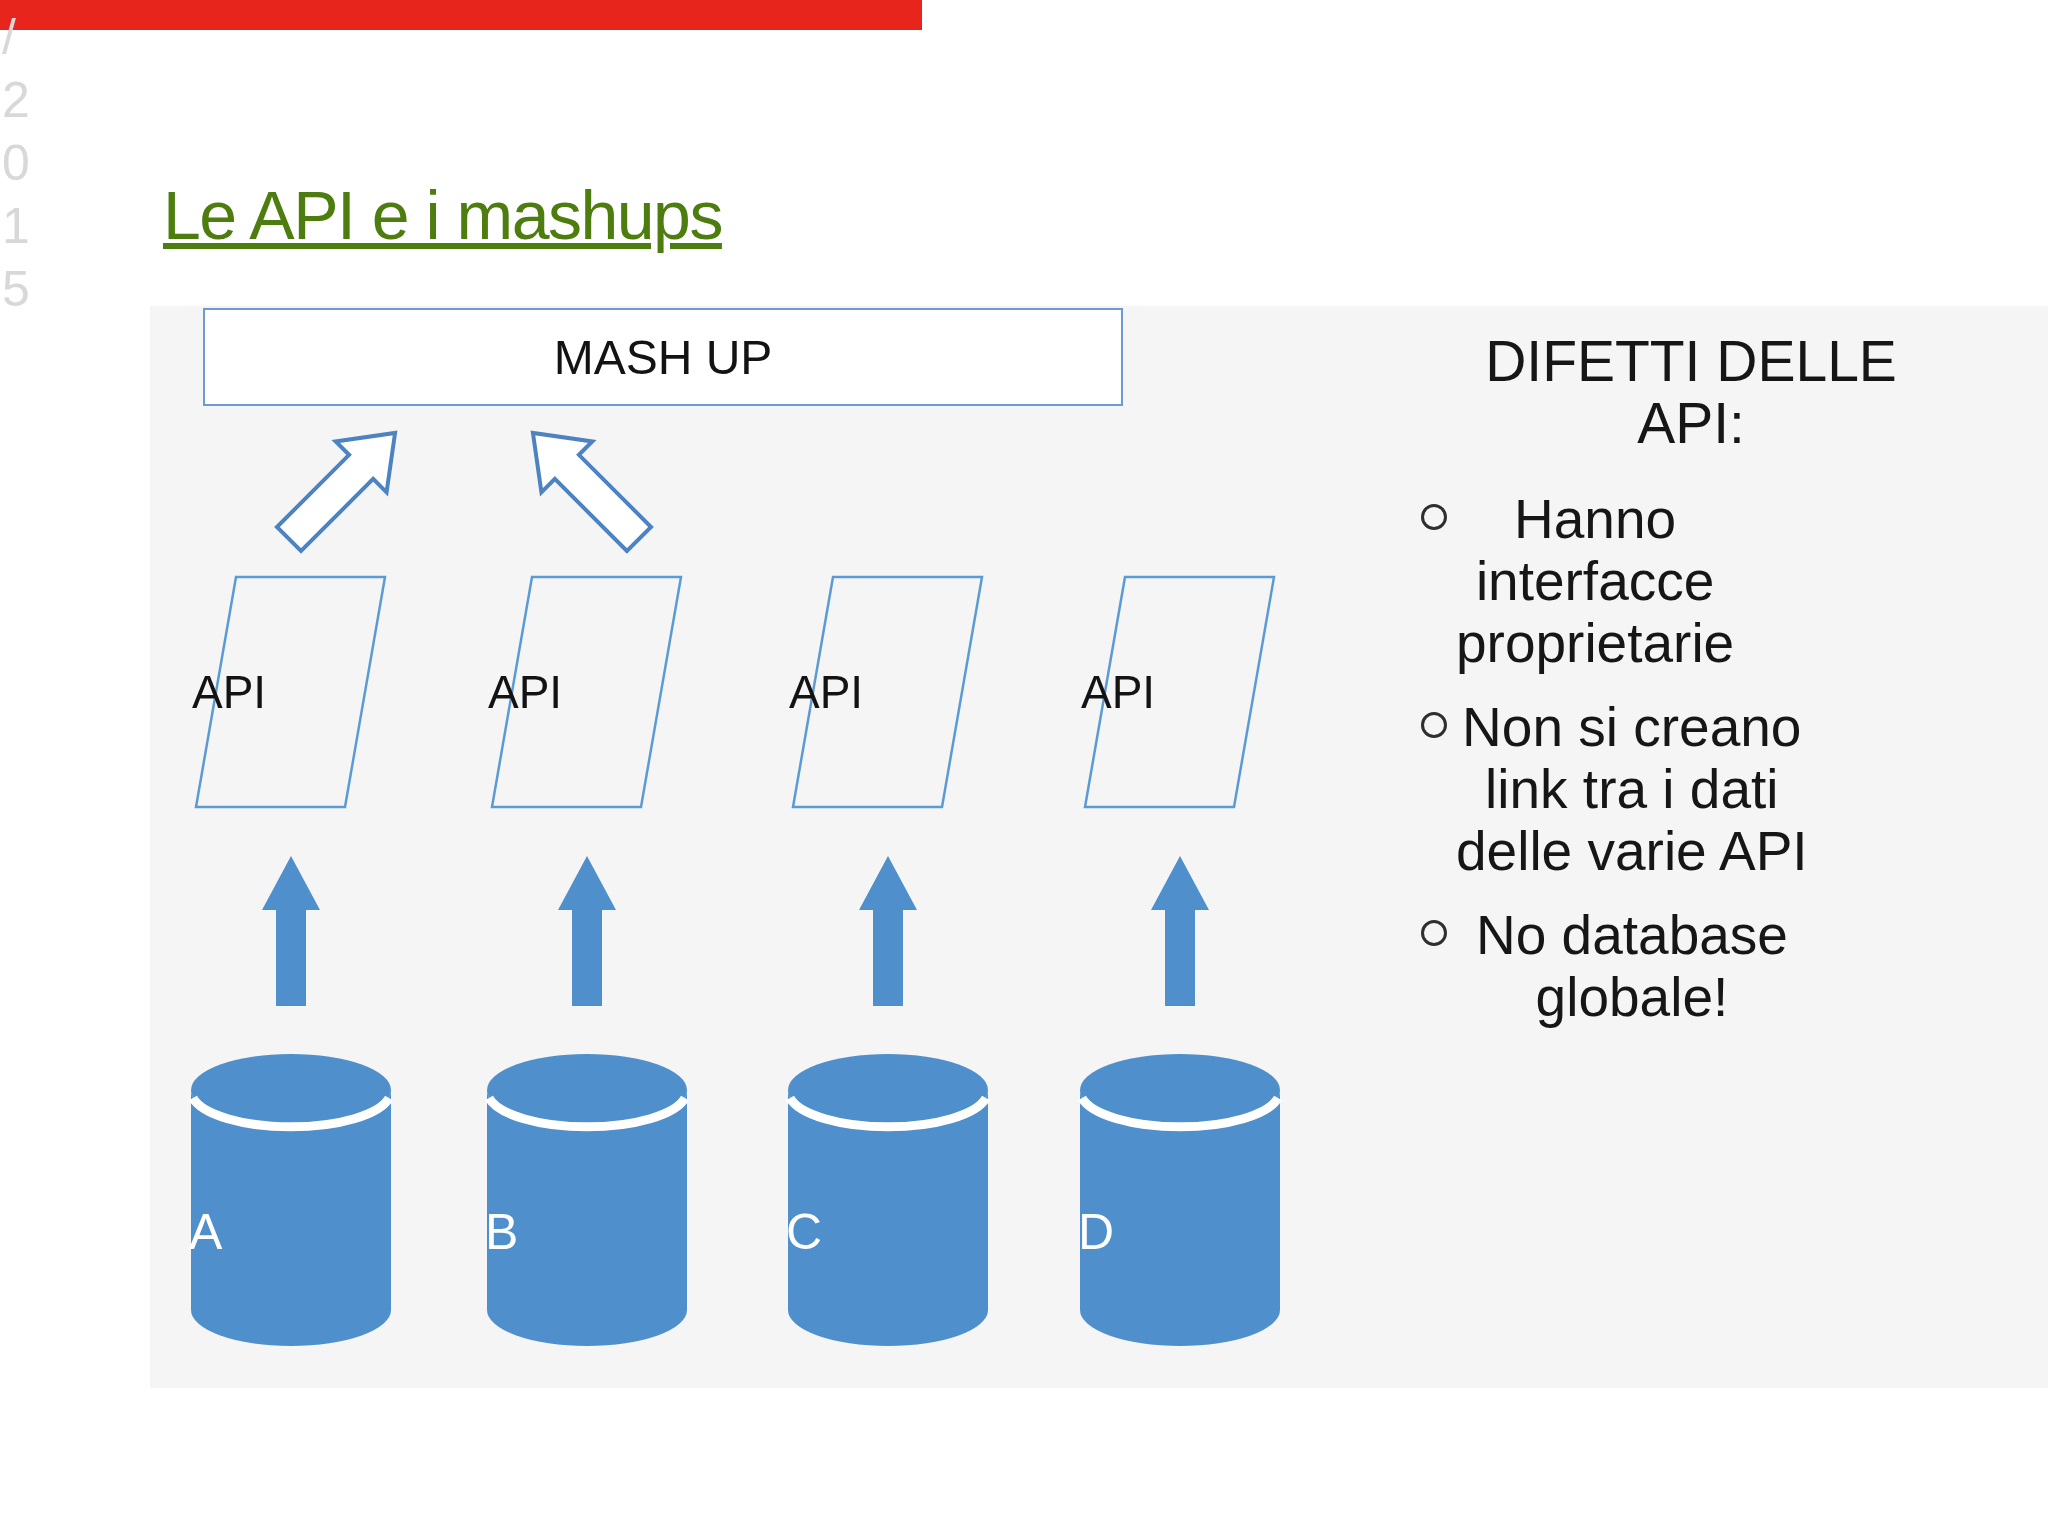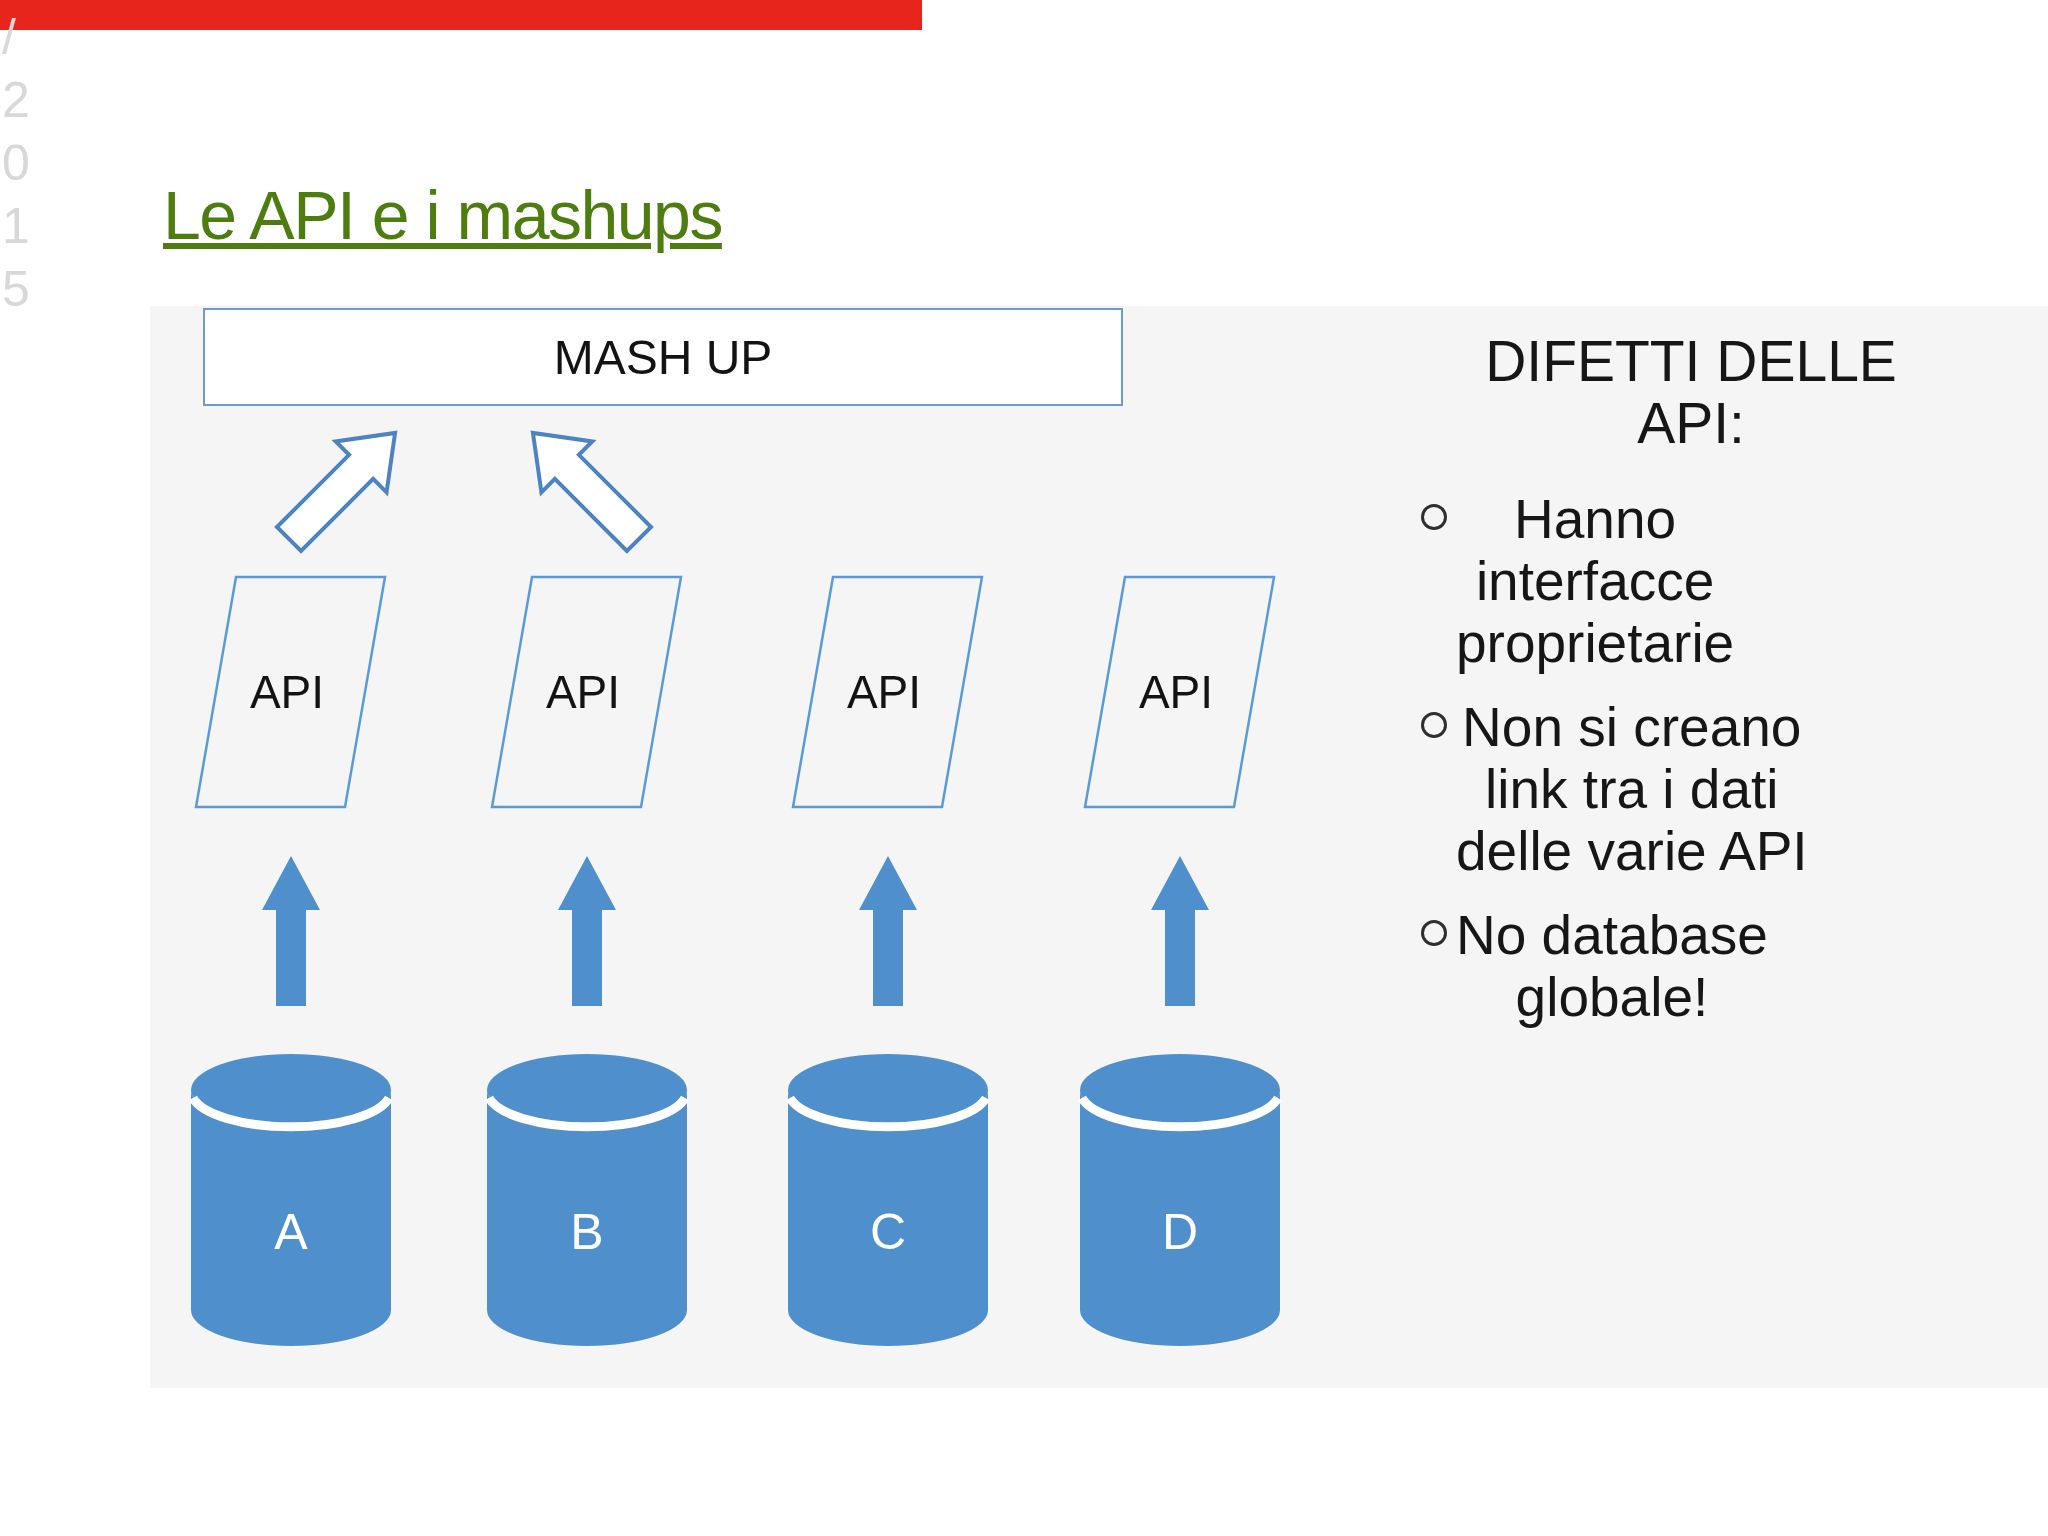--- a/index.html
+++ b/index.html
@@ -39,31 +39,31 @@
     background:#ffffff;border:2px solid #6b9bd2;
     box-sizing:border-box;
     display:flex;align-items:center;justify-content:center;
   }
   #mashup-box .lbl{font-size:48px;color:#131313;letter-spacing:0px;}
 
   
   .shape{position:absolute;}
   .shape svg{display:block;overflow:visible;}
   .shape .lbl{
-    position:absolute;left:0;width:100%;text-align:center;
+    position:absolute;left:0;width:100%;
     color:#131313;font-size:46px;
   }
   .cyl .lbl{color:#ffffff;font-size:50px;top:150px;height:60px;line-height:60px;}
   .para .lbl{top:88px;height:56px;line-height:56px;transform:translateX(-4px);}
 
   
   #sidebar{left:1421px;top:330px;width:540px;color:#161616;text-align:center;}
   #sidebar .heading{font-size:57px;line-height:62px;margin:0 0 34px 0;}
   #sidebar .bullet{display:flex;align-items:flex-start;margin:0 0 22px 0;}
-  #sidebar .bullet:last-child{margin-bottom:1px;}
+  #sidebar .bullet:last-child{margin-bottom:1px;gap:20px;}
   #sidebar .o{
     flex:0 0 auto;width:26px;height:26px;border-radius:50%;
     border:3px solid #2f2f2f;margin:16px 9px 0 0;box-sizing:border-box;
     background:transparent;
   }
   #sidebar .btext{font-size:55px;line-height:62px;}
 </style>
 </head>
 <body>
 

